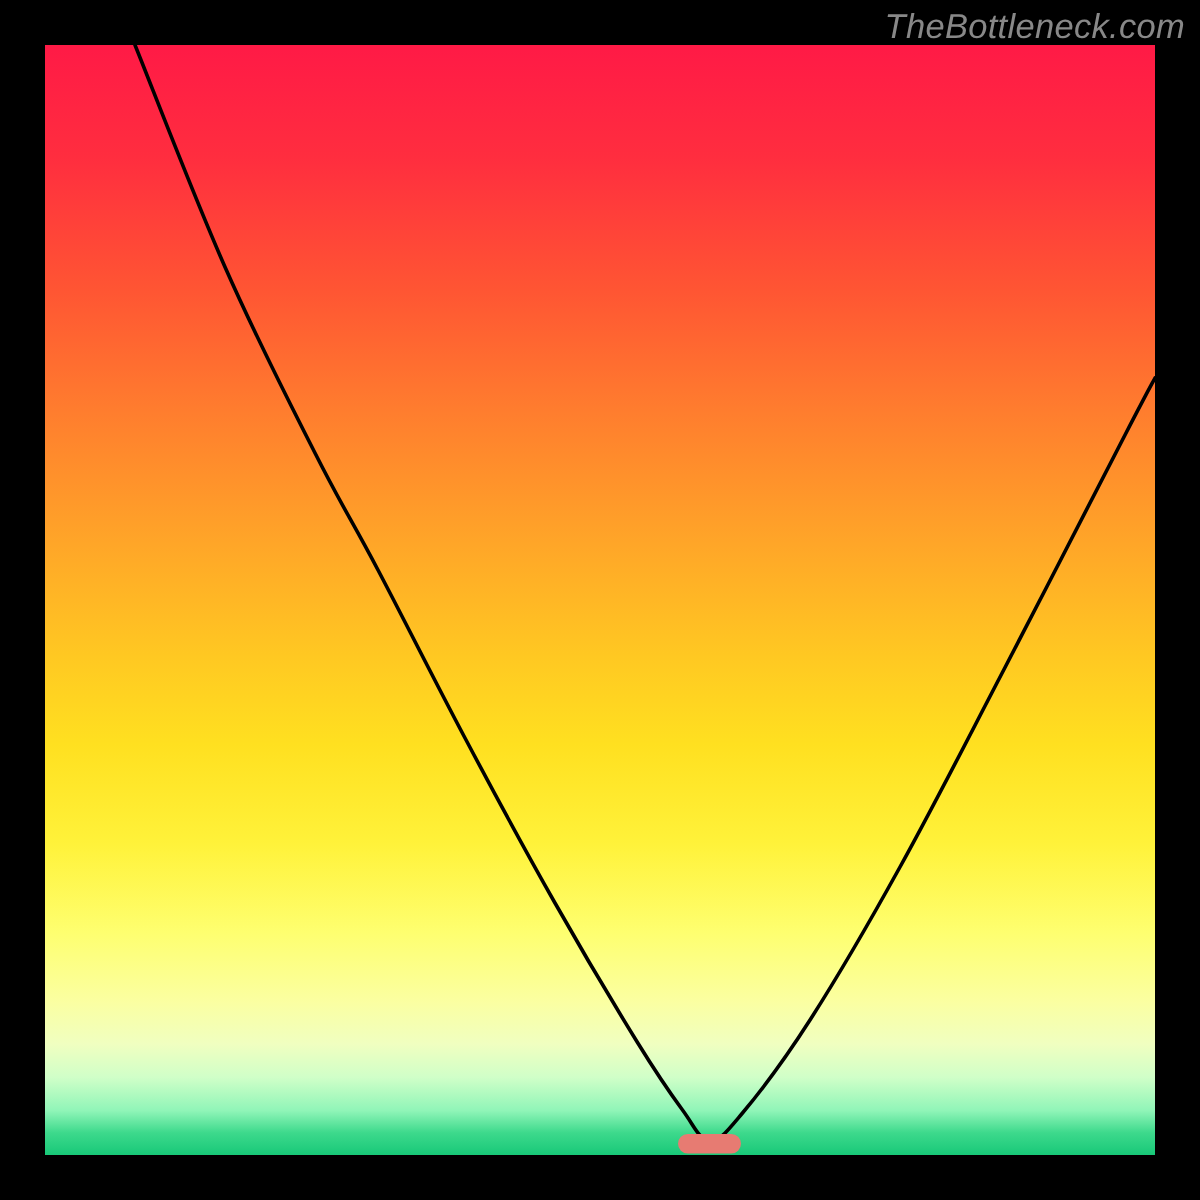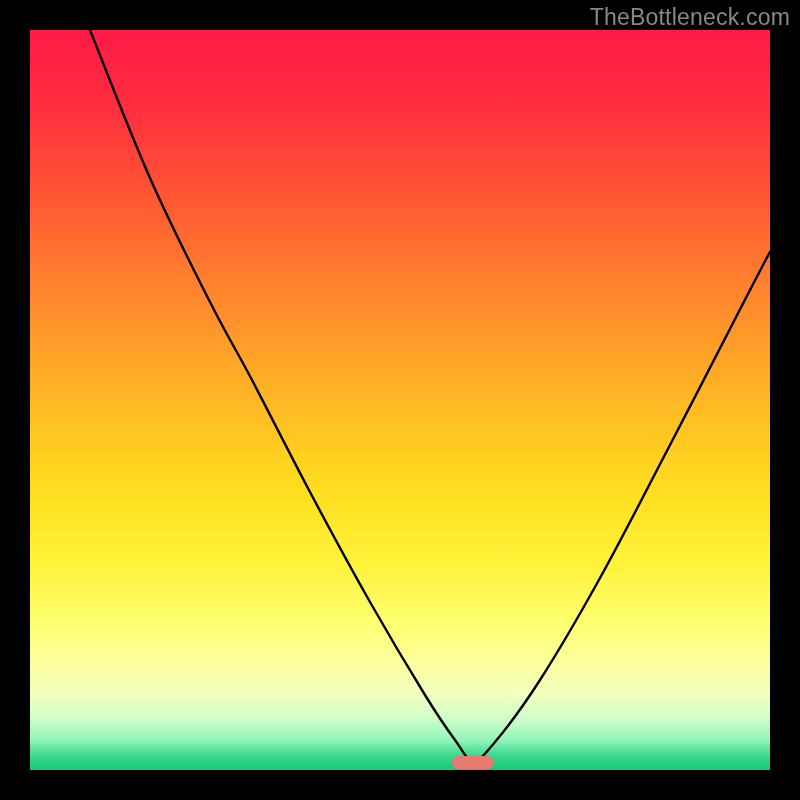--- a/index.html
+++ b/index.html
@@ -58,20 +58,21 @@
     background: #e77b72;
   }
   .watermark {
     position: absolute;
     top: 4px;
     right: 10px;
     color: #888;
     font-size: 23px;
     letter-spacing: 0.2px;
     user-select: none;
+    font-style: italic;
   }
 </style>
 </head>
 <body>
 
 <div class="watermark">TheBottleneck.com</div>
 
 <div class="frame">
   <div class="gradient"></div>
 

